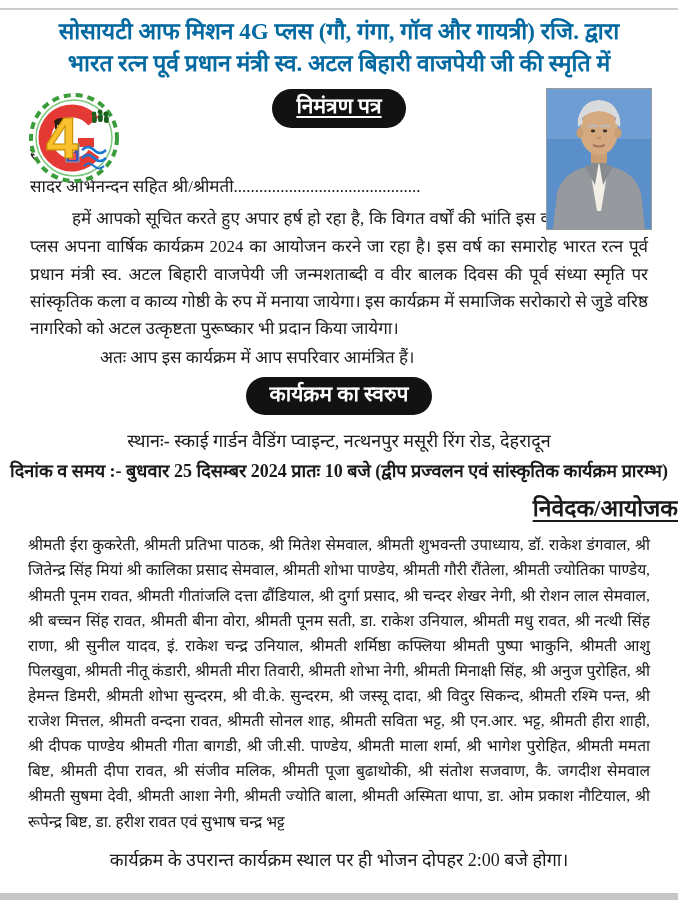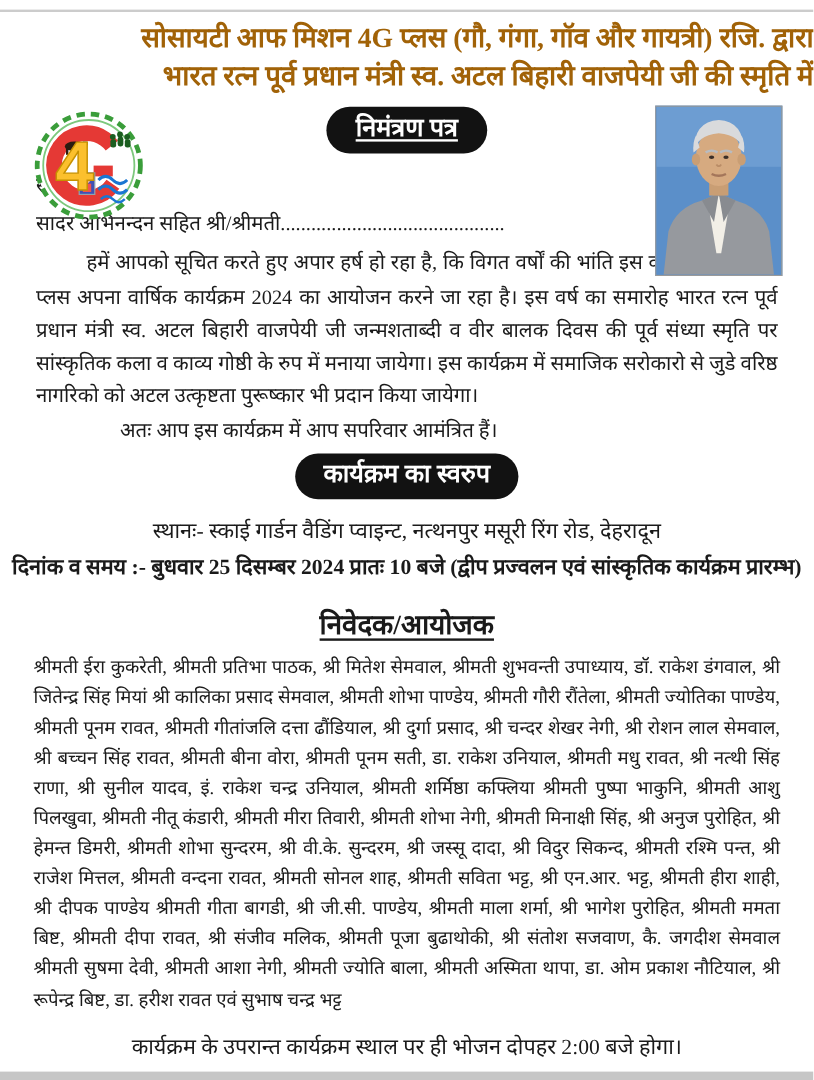--- a/index.html
+++ b/index.html
@@ -5,21 +5,21 @@
   html,body { margin:0; padding:0; background:#ffffff; }
   .doc {
     position:relative; width:678px; height:900px; margin:0 auto;
     background:#ffffff; overflow:hidden;
     font-family:"Liberation Serif", serif; color:#1a1a1a;
   }
   .top-rule { position:absolute; top:8px; left:0; width:100%; border-top:2px solid #cccccc; }
 
   .title-block { padding-top:16px; text-align:center; }
   .title-line {
-    font-weight:bold; font-size:23px; line-height:1.4; color:#a16207;text-align:right;
+    font-weight:bold; font-size:23px; line-height:1.4; color:#0369a1;
   }
 
   .logo-box { position:absolute; left:22px; top:92px; width:104px; height:92px; }
   .photo-box {
     position:absolute; right:26px; top:88px; width:104px; height:140px;
     border:1px solid #9a9a9a; background:#5b8fc9;
   }
   .logo-box svg, .photo-box svg { display:block; width:100%; height:100%; }
 
   .badge-row { text-align:center; margin-top:9px; }
@@ -36,21 +36,21 @@
     margin:8px 30px 0 30px; text-align:justify; text-indent:42px;
     font-size:17px; line-height:1.6;
   }
   .latin-bold { font-family:Liberation Mono, monospace; font-weight:bold; font-size:18px; }
   .invite-line { margin:3px 0 0 100px; font-size:17px; }
 
   .venue    { text-align:center; font-weight:normal; font-size:18px; margin-top:13px; }
   .datetime { text-align:center; font-weight:bold; font-size:18px; margin-top:6px; }
 
   .org-heading {
-    text-align:center; font-weight:bold; font-size:23px; margin-top:20px;
+    text-align:right; font-weight:bold; font-size:23px; margin-top:9px;
     text-decoration:underline; text-underline-offset:4px;
   }
   .org-names {
     margin:9px 28px 0 28px; text-align:justify;
     font-size:15.5px; line-height:1.62;
   }
 
   .meal { text-align:center; font-size:18px; margin-top:13px; }
   .bottom-strip { position:absolute; bottom:0; left:0; width:100%; height:7px; background:#c6c6c6; }
 </style>

